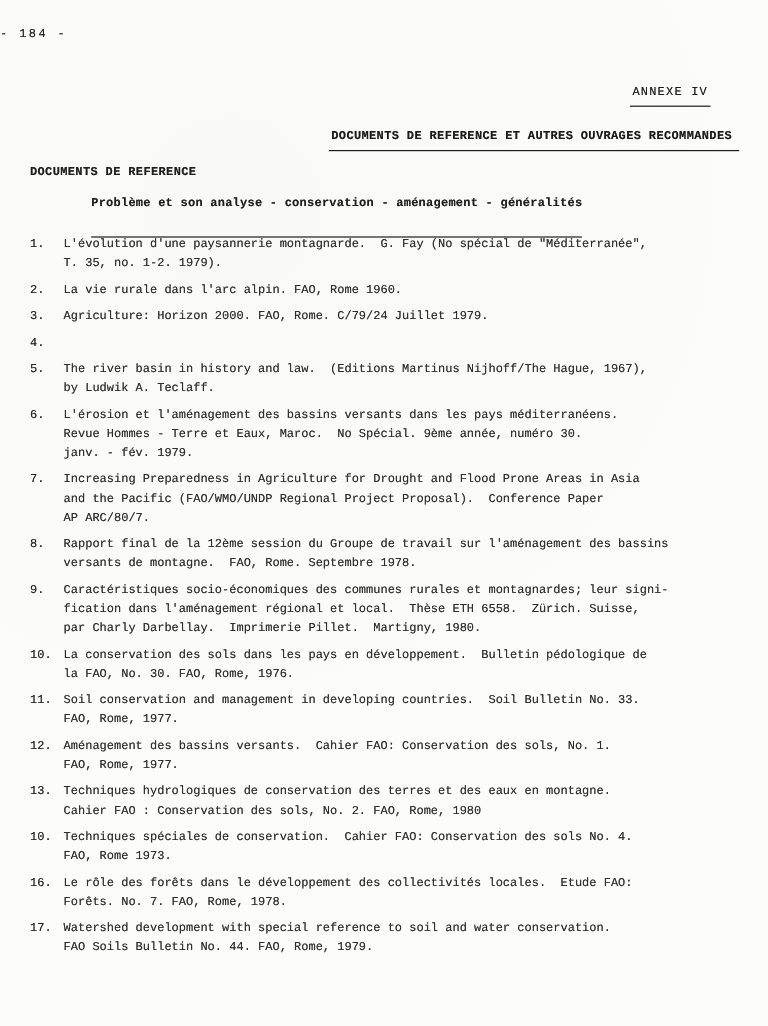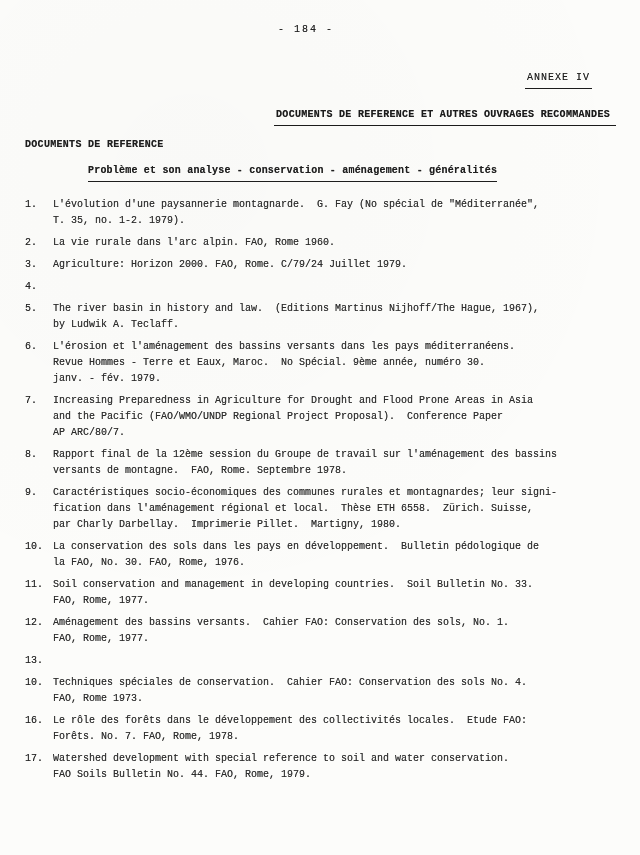--- a/index.html
+++ b/index.html
@@ -17,21 +17,21 @@
     background:
       radial-gradient(circle at 30% 20%, rgba(0,0,0,0.012), transparent 60%),
       #fcfcfa;
     font-size: 10px;
     line-height: 16px;
     text-shadow: 0 0 0.5px rgba(20,20,20,0.55);
   }
   .page-number {
     position: absolute;
     top: 22px; left: 0; right: 28px;
-    text-align: center;
+    text-align: left;
     letter-spacing: 2px;
     color: #222;
   }
   .annex {
     position: absolute;
     top: 70px; right: 48px;
     font-weight: normal;
     color: #1c1c1c;
     border-bottom: 1.5px solid #1c1c1c;
     padding: 0 2px 2px 2px;
@@ -56,23 +56,22 @@
     font-weight: bold;
     color: #1e1e1e;
     letter-spacing: 0.3px;
   }
   .subsection {
     position: absolute;
     top: 163px; left: 76px;
     font-weight: bold;
     color: #1e1e1e;
     border-bottom: 1.5px solid #1e1e1e;
-    padding-bottom: 2px;
+    padding-bottom: 18px;
     letter-spacing: 0.2px;
-    margin-left: 12px;
   }
   .ref-list {
     position: absolute;
     top: 197px; left: 0;
     width: 640px;
     list-style: none;
   }
   .ref-item {
     display: flex;
     align-items: flex-start;
@@ -169,20 +168,22 @@
   </li>
 
   <li class="ref-item">
     <span class="ref-num">12.</span>
     <span class="ref-text">Aménagement des bassins versants.  Cahier FAO: Conservation des sols, No. 1.
 FAO, Rome, 1977.</span>
   </li>
 
   <li class="ref-item">
     <span class="ref-num">13.</span>
+    <span class="ref-text">Techniques hydrologiques de conservation des terres et des eaux en montagne.
+Cahier FAO : Conservation des sols, No. 2. FAO, Rome, 1980</span>
   </li>
 
 
   <li class="ref-item">
     <span class="ref-num">10.</span>
     <span class="ref-text">Techniques spéciales de conservation.  Cahier FAO: Conservation des sols No. 4.
 FAO, Rome 1973.</span>
   </li>
 
   <li class="ref-item">

